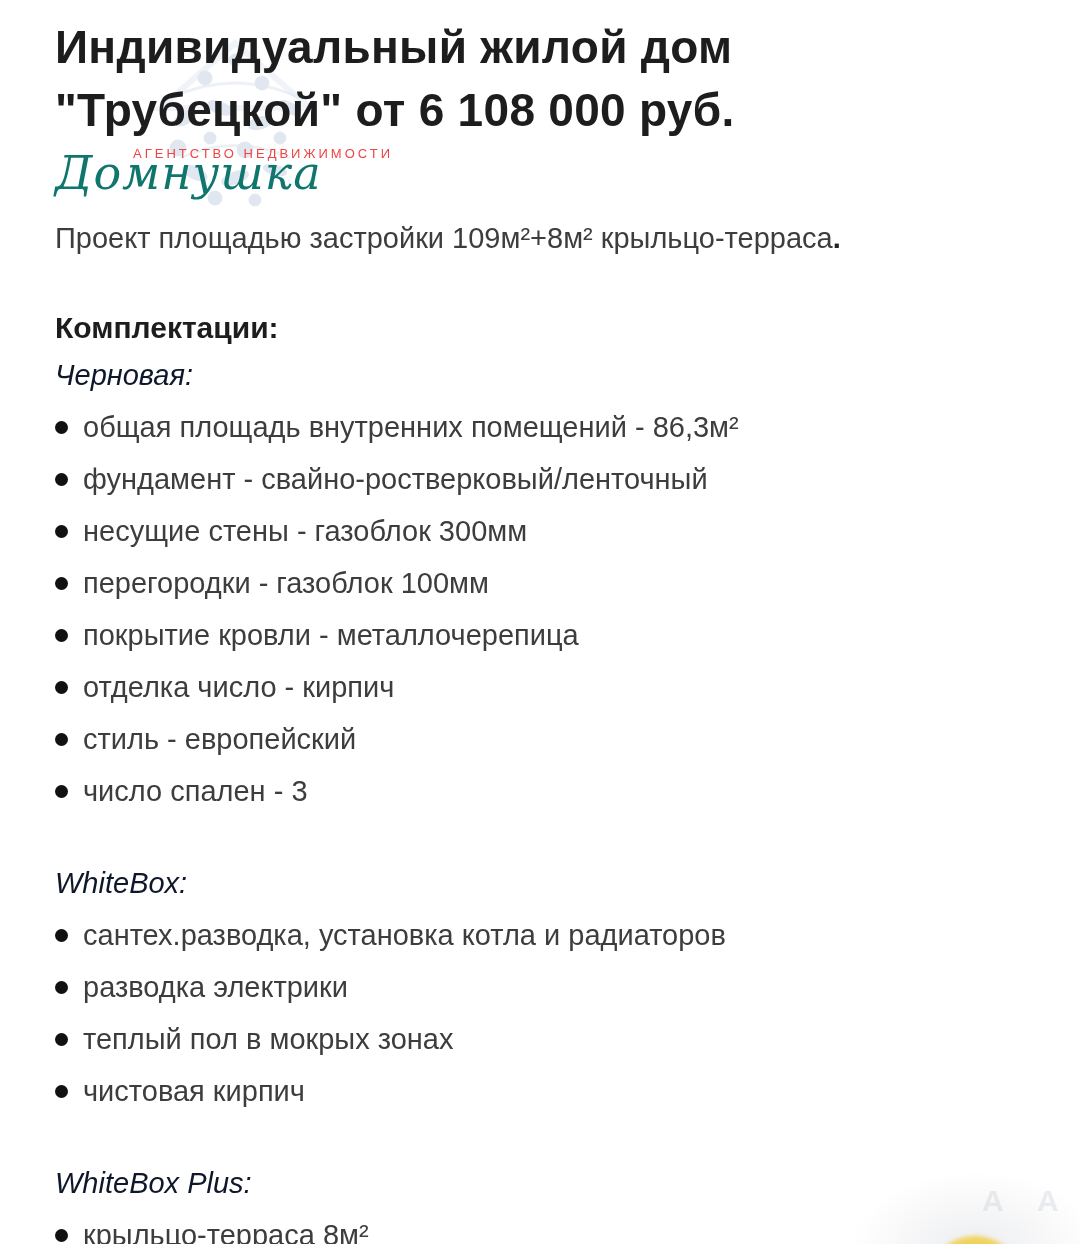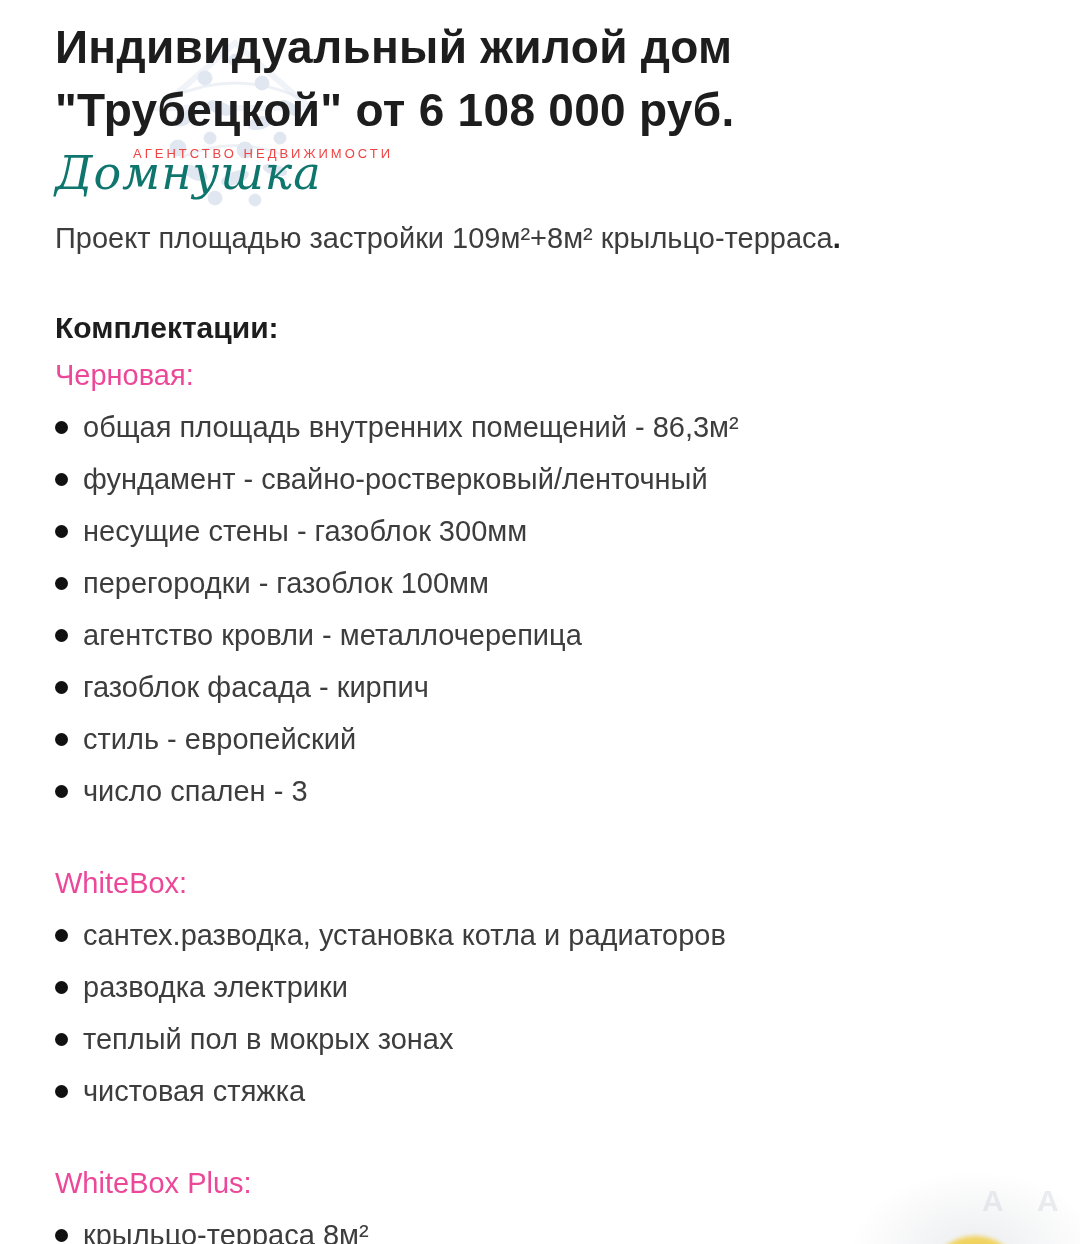--- a/index.html
+++ b/index.html
@@ -82,21 +82,22 @@
     font-size: 30px;
     line-height: 34px;
     font-weight: 700;
     color: #1d1d1d;
   }
   .section-heading {
     margin: 60px 0 0 0;
     font-size: 29px;
     line-height: 32px;
     font-weight: 400;
-    color: #ec4899;
+    color: #0f172a;
+    font-style: italic;
   }
   .section-heading.first {
     margin-top: 14px;
   }
   ul.spec-list {
     list-style: none;
     margin: 14px 0 0 0;
     padding: 0;
   }
   ul.spec-list li {
@@ -208,25 +209,25 @@
       <li>
           <span class="dot"></span>
           <span>несущие стены - газоблок 300мм</span>
         </li>
       <li>
           <span class="dot"></span>
           <span>перегородки - газоблок 100мм</span>
         </li>
       <li>
           <span class="dot"></span>
-          <span>агентство кровли - металлочерепица</span>
-        </li>
-      <li>
-          <span class="dot"></span>
-          <span>газоблок фасада - кирпич</span>
+          <span>покрытие кровли - металлочерепица</span>
+        </li>
+      <li>
+          <span class="dot"></span>
+          <span>отделка число - кирпич</span>
         </li>
       <li>
           <span class="dot"></span>
           <span>стиль - европейский</span>
         </li>
       <li>
           <span class="dot"></span>
           <span>число спален - 3</span>
         </li>
     </ul>
@@ -240,21 +241,21 @@
       <li>
           <span class="dot"></span>
           <span>разводка электрики</span>
         </li>
       <li>
           <span class="dot"></span>
           <span>теплый пол в мокрых зонах</span>
         </li>
       <li>
           <span class="dot"></span>
-          <span>чистовая стяжка</span>
+          <span>чистовая кирпич</span>
         </li>
     </ul>
 
     <h3 class="section-heading">WhiteBox Plus:</h3>
     <ul class="spec-list">
       <li>
           <span class="dot"></span>
           <span>крыльцо-терраса 8м²</span>
         </li>
     </ul>

